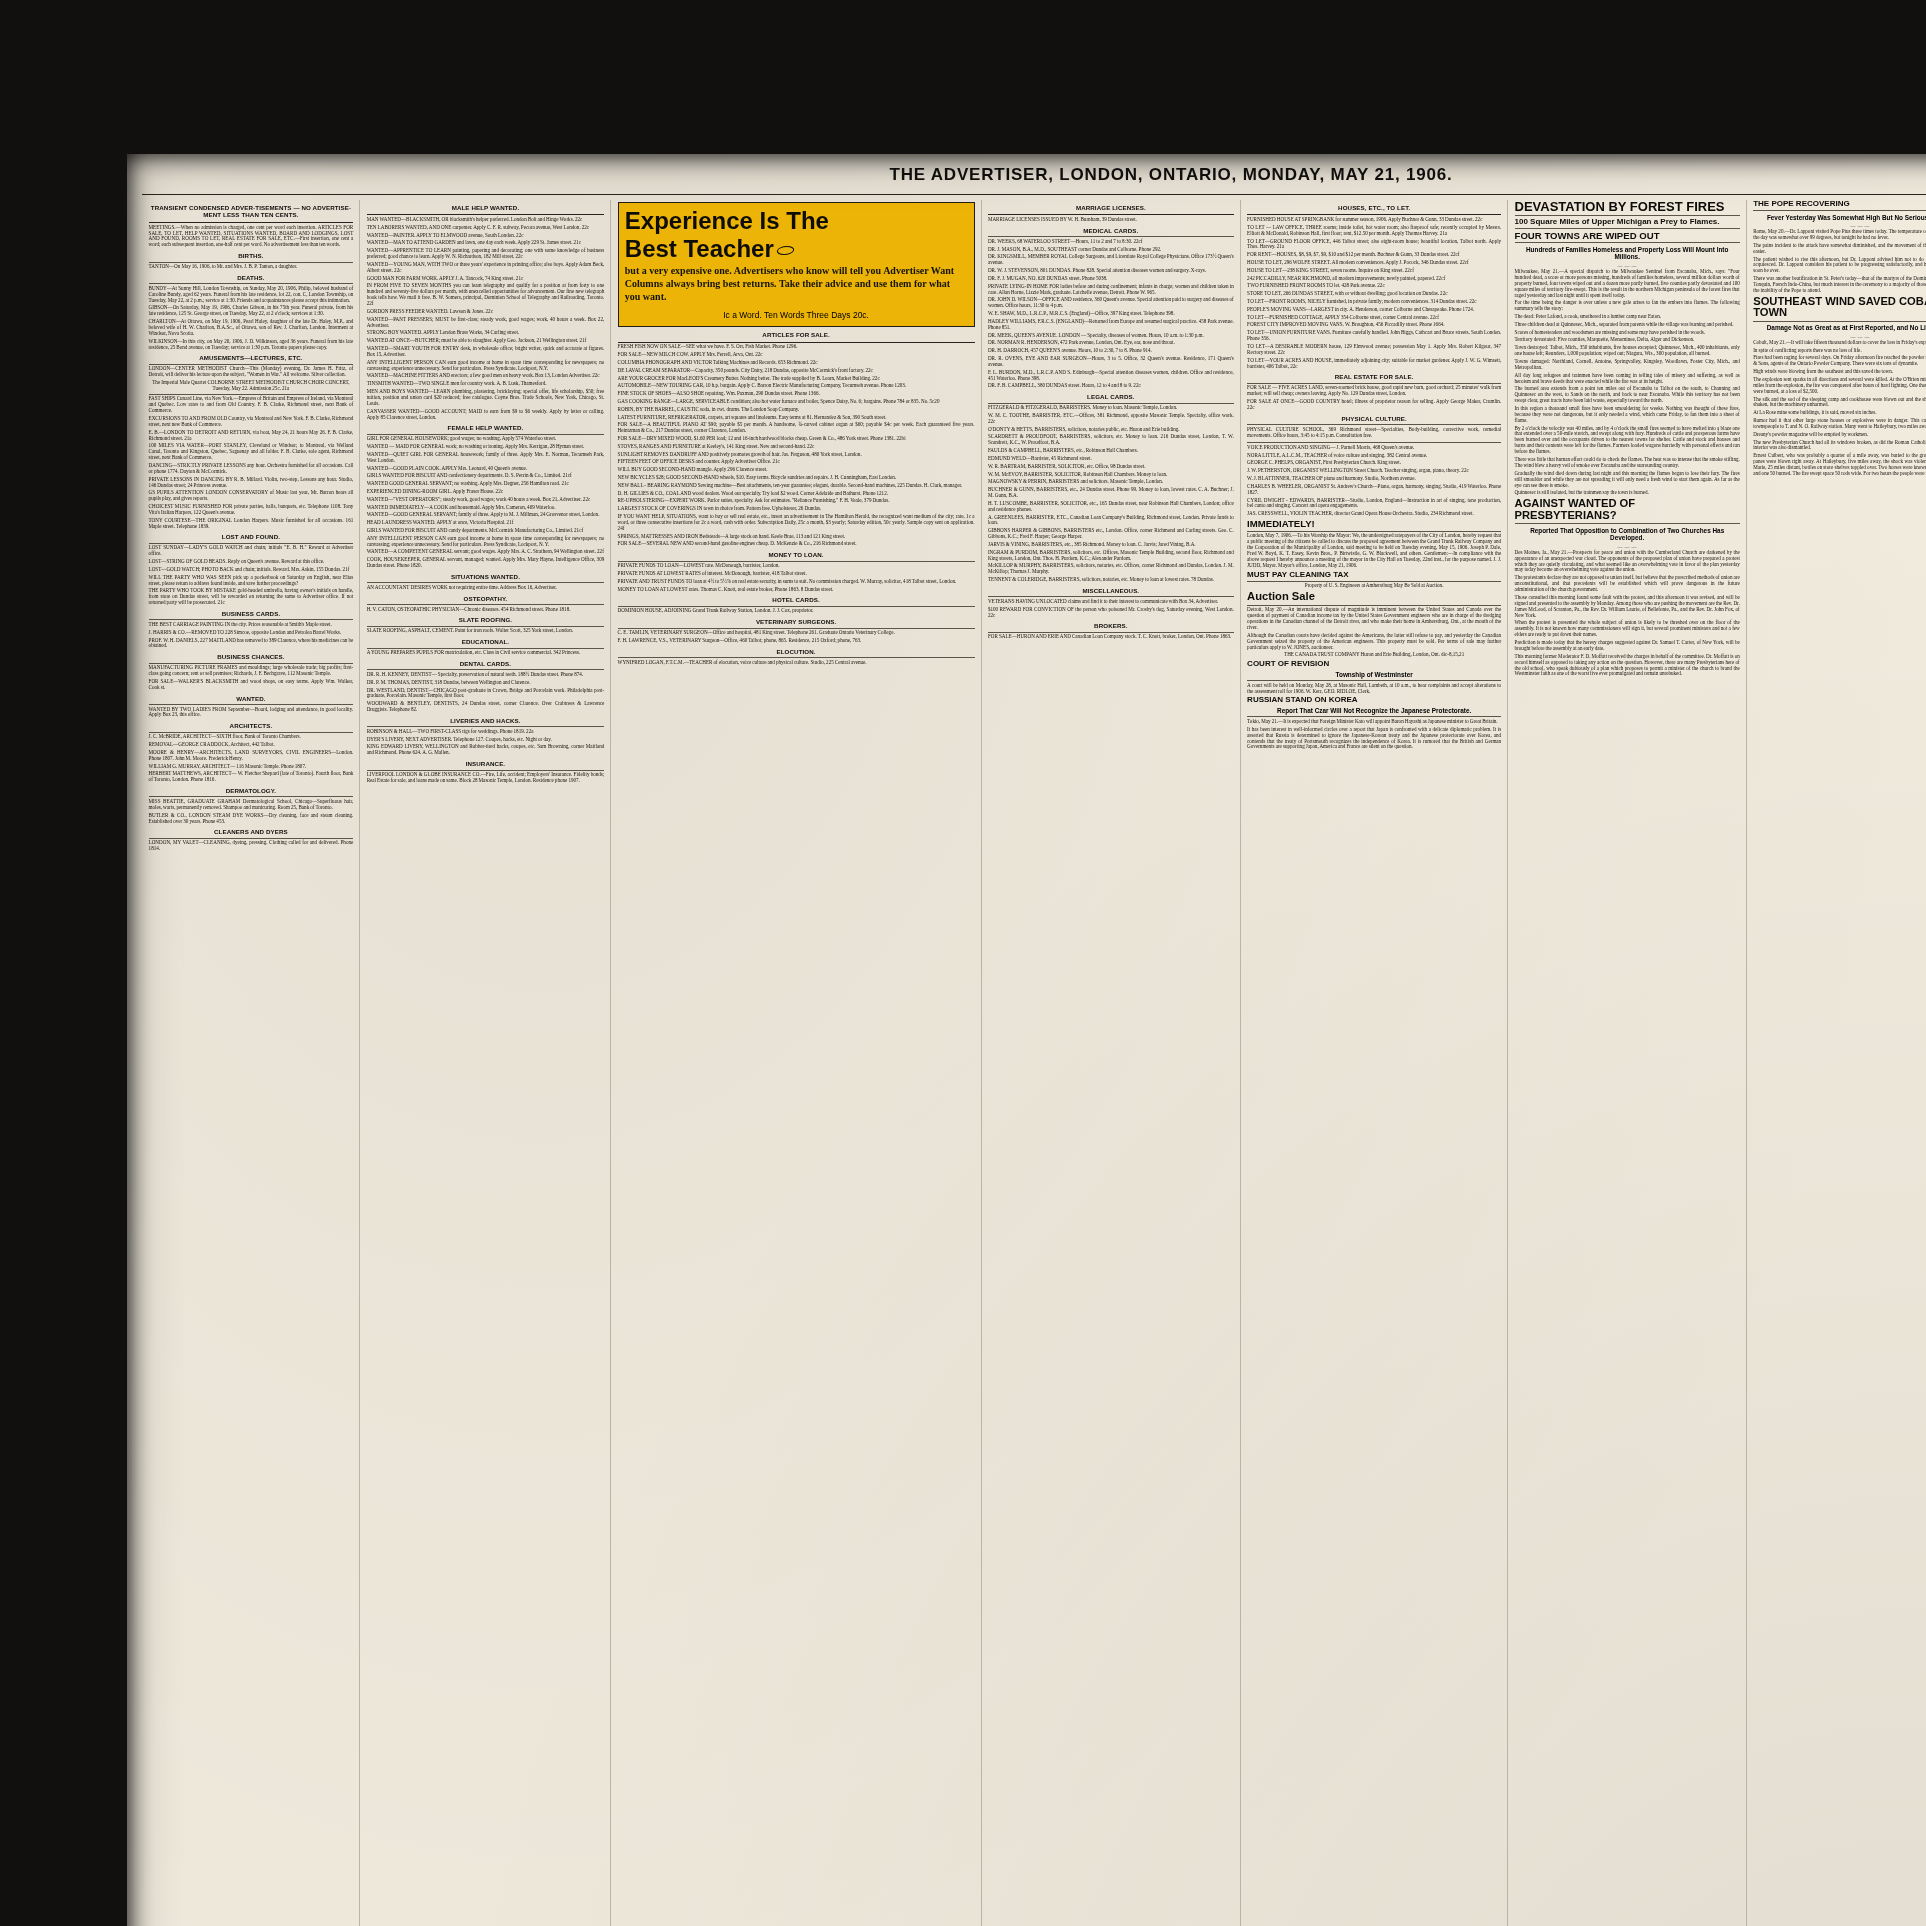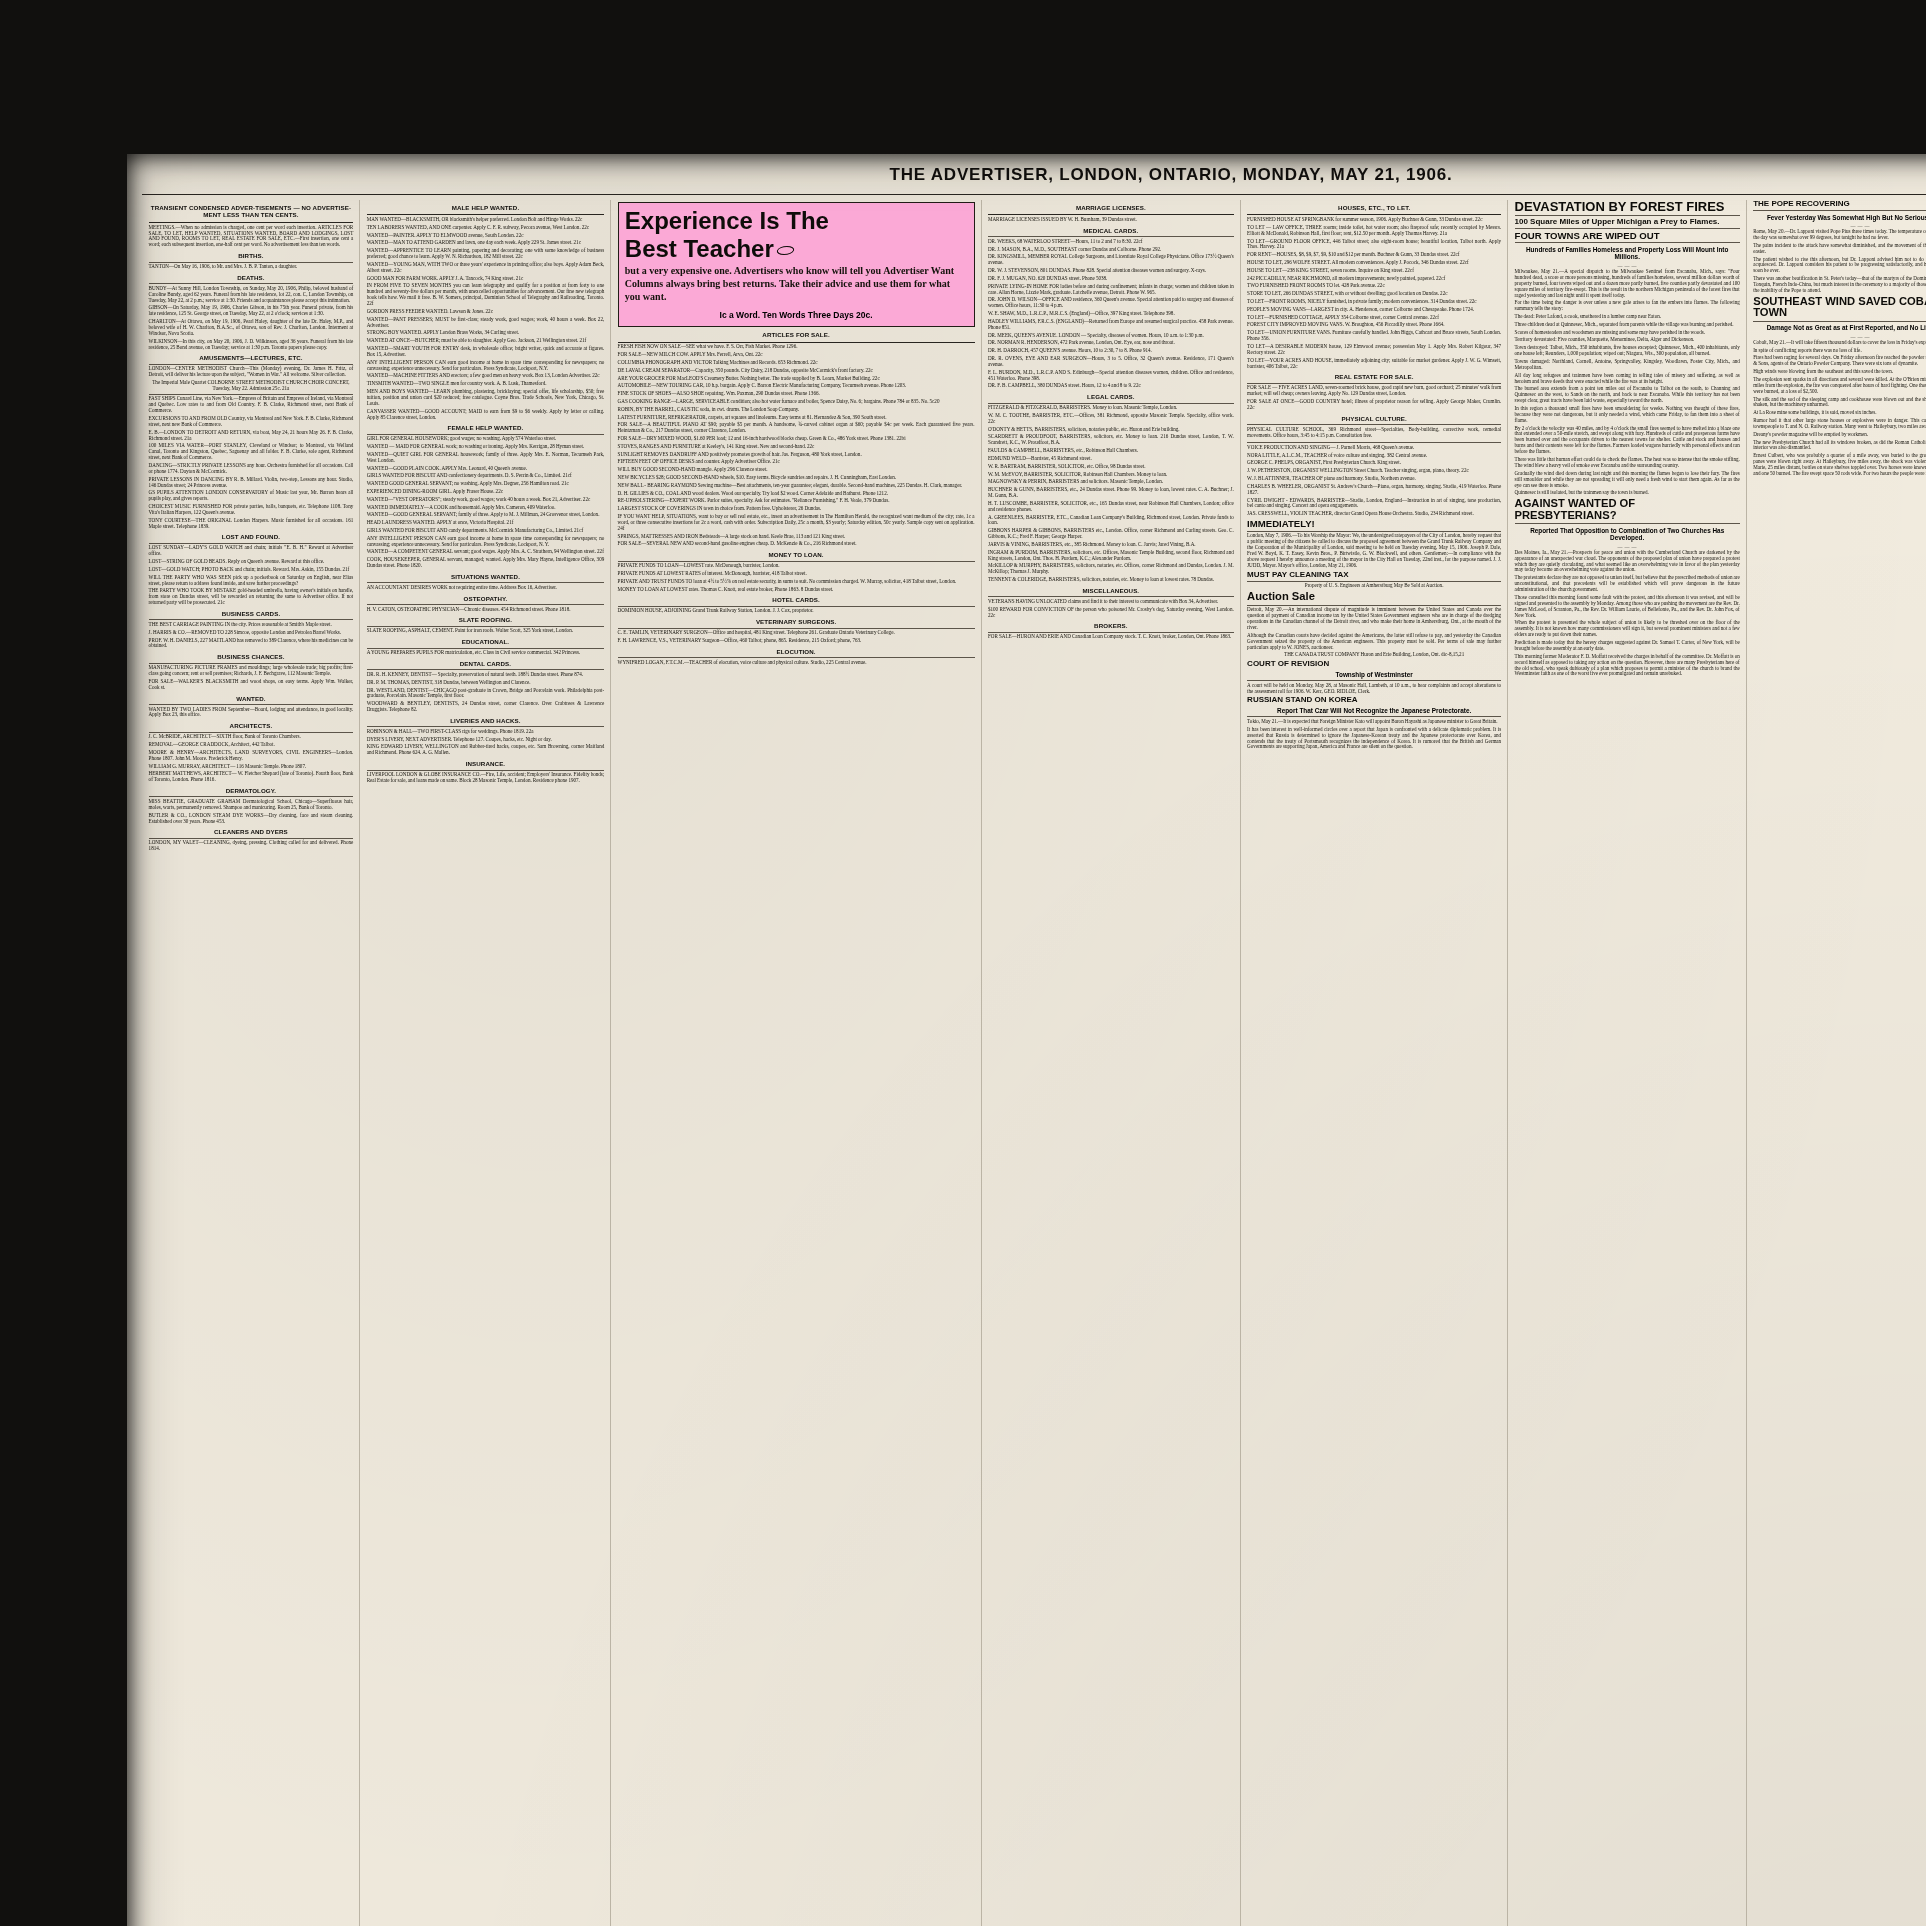--- a/index.html
+++ b/index.html
@@ -95,36 +95,36 @@
     font-weight:bold;
     font-size:6.4px;
     text-align:center;
     line-height:1.18;
     margin:2.3px 0 1.9px;
   }
   .adbox{
     border:1.2px solid #241f19;
     margin:2.3px 0 3.9px 0;
     padding:5.4px 6.2px 6.2px 6.2px;
-    background:#f9a8d4;
+    background:#eab308;
   }
   .adbox .ttl{
     font-family:"Liberation Sans", sans-serif;
     font-weight:bold;
     font-size:24px;
     line-height:1.02;
     color:#100f0c;
     margin-bottom:3.9px;
   }
   .adbox .body{
     font-size:10px;line-height:1.26;color:#17150f;font-weight:bold;
   }
   .adbox .foot{
     font-family:"Liberation Sans", sans-serif;
-    font-weight:bold;text-align:center;font-size:8.5px;margin-top:7px;
+    font-weight:normal;text-align:center;font-size:8.5px;margin-top:7px;
   }
   .penicon{display:inline-block;width:15.4px;height:7px;border:1.2px solid #100f0c;border-radius:50%/50%;transform:skewX(-20deg);vertical-align:middle;margin-left:3.1px;}
   .dash{text-align:center;font-size:5px;letter-spacing:0.4px;margin:1.2px 0;}
   .edge{position:absolute;inset:0;pointer-events:none;
     box-shadow:inset 0 0 54px rgba(0,0,0,.30);}
 </style>
 </head>
 <body>
 
 <div id="page">

